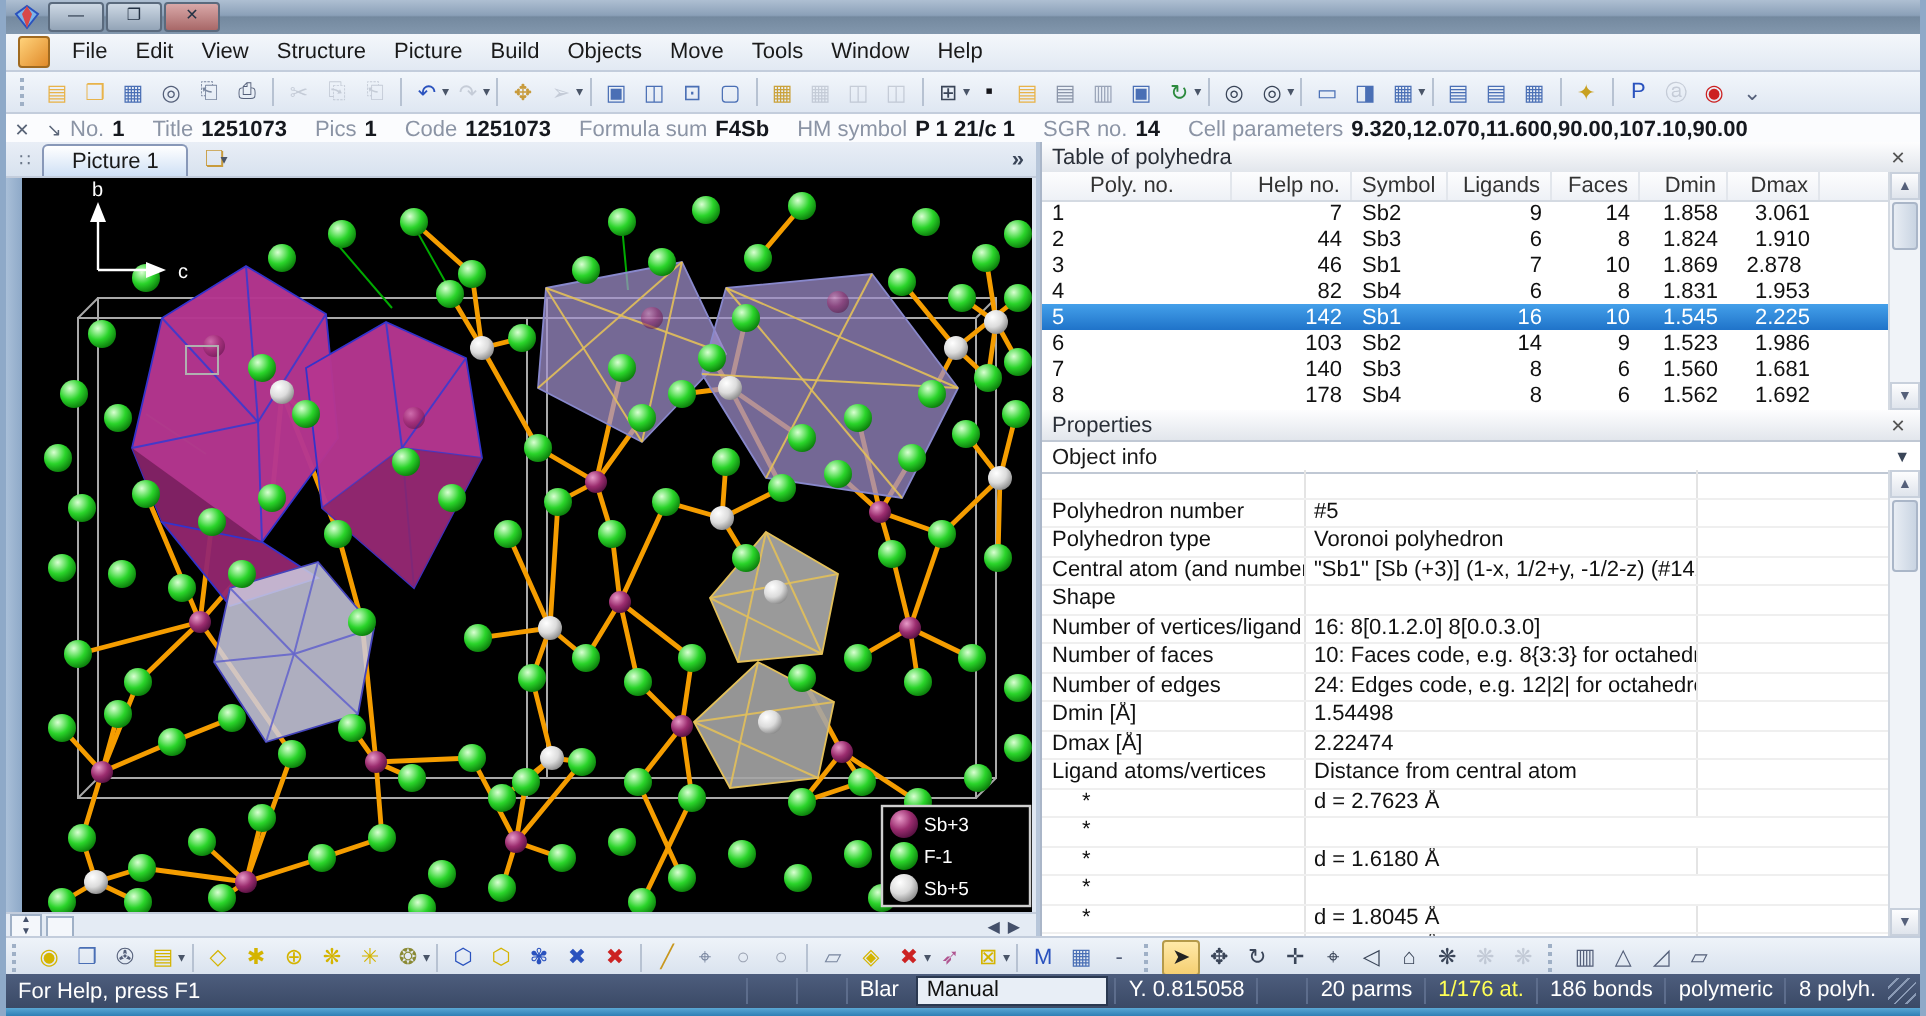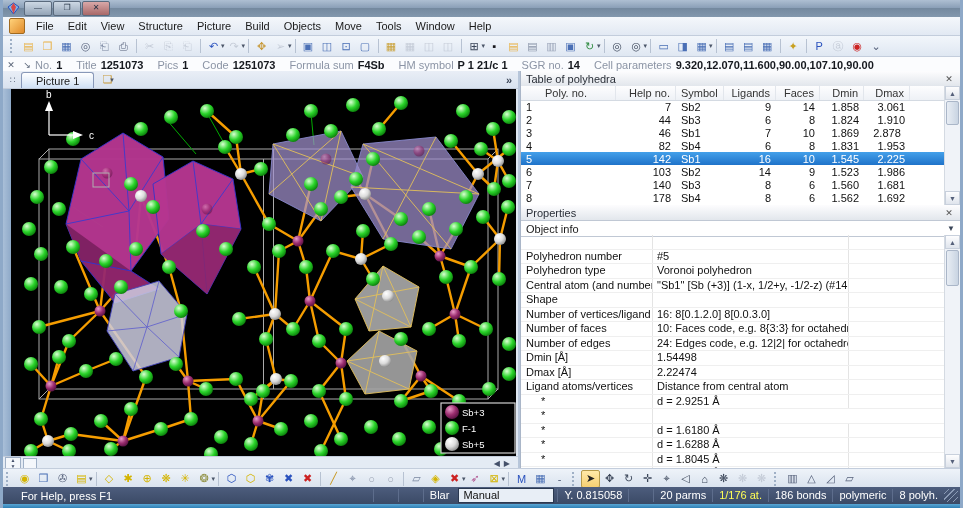--- a/index.html
+++ b/index.html
@@ -80,21 +80,21 @@
   .prow{display:flex;height:13.5px;border-bottom:1px solid #efefef;color:#111;}
   .pname{width:132px;padding:0 3px 0 5px;border-right:1px solid #e4e4e4;box-sizing:border-box;white-space:nowrap;overflow:hidden;}
   .pname.star{padding-left:20px;}
   .pvalue{width:196px;padding:0 4px;border-right:1px solid #e4e4e4;box-sizing:border-box;white-space:nowrap;overflow:hidden;}
   .pfill{flex:1;}
   
   .toolstrip{position:absolute;top:468px;left:0;right:0;height:19px;background:linear-gradient(180deg,#eef3f9,#d9e2ee);
     border-top:1px solid #c3cddc;display:flex;align-items:center;overflow:hidden;}
   .statusbar{position:absolute;top:487px;left:0;right:0;height:17px;background:linear-gradient(180deg,#4d5d7d,#39486399);
     background-color:#3d4c6a;display:flex;align-items:center;color:#fff;}
-  .sb-help{flex:1;padding-left:18px;}
+  .sb-help{flex:1;padding-left:6px;}
   .sb-cell{border-left:1px solid #5d6d8c;height:13px;line-height:13px;padding:0 6px;white-space:nowrap;}
   .sb-cell.accent{color:#ffff55;}
   .sb-box{background:#e8eef6;color:#111;border:1px solid #2a3850;height:13px;line-height:13px;width:86px;padding:0 4px;margin:0 3px;}
   .sb-grip{width:14px;height:13px;background:
      repeating-linear-gradient(135deg,transparent 0 3px,#8a9ab5 3px 4px);margin-right:2px;}
   .framebottom{position:absolute;top:504px;left:0;right:0;height:4px;background:linear-gradient(180deg,#5aa7d4,#2f7fb5);}
 </style>
 </head>
 <body>
 
@@ -763,35 +763,34 @@
               <span class="pvalue">2.22474</span>
               <span class="pfill"></span>
             </div>
             <div class="prow">
               <span class="pname">Ligand atoms/vertices</span>
               <span class="pvalue">Distance from central atom</span>
               <span class="pfill"></span>
             </div>
             <div class="prow">
               <span class="pname star">*</span>
-              <span class="pvalue">d = 2.9251 Å</span>
+              <span class="pvalue">d = 2.7623 Å</span>
               <span class="pfill"></span>
             </div>
             <div class="prow">
               <span class="pname star">*</span>
               <span class="pfill"></span>
             </div>
             <div class="prow">
               <span class="pname star">*</span>
               <span class="pvalue">d = 1.6180 Å</span>
               <span class="pfill"></span>
             </div>
             <div class="prow">
               <span class="pname star">*</span>
-              <span class="pvalue">d = 1.6288 Å</span>
               <span class="pfill"></span>
             </div>
             <div class="prow">
               <span class="pname star">*</span>
               <span class="pvalue">d = 1.8045 Å</span>
               <span class="pfill"></span>
             </div>
             <div class="prow">
               <span class="pname star">*</span>
               <span class="pvalue">d = 1.9064 Å</span>

